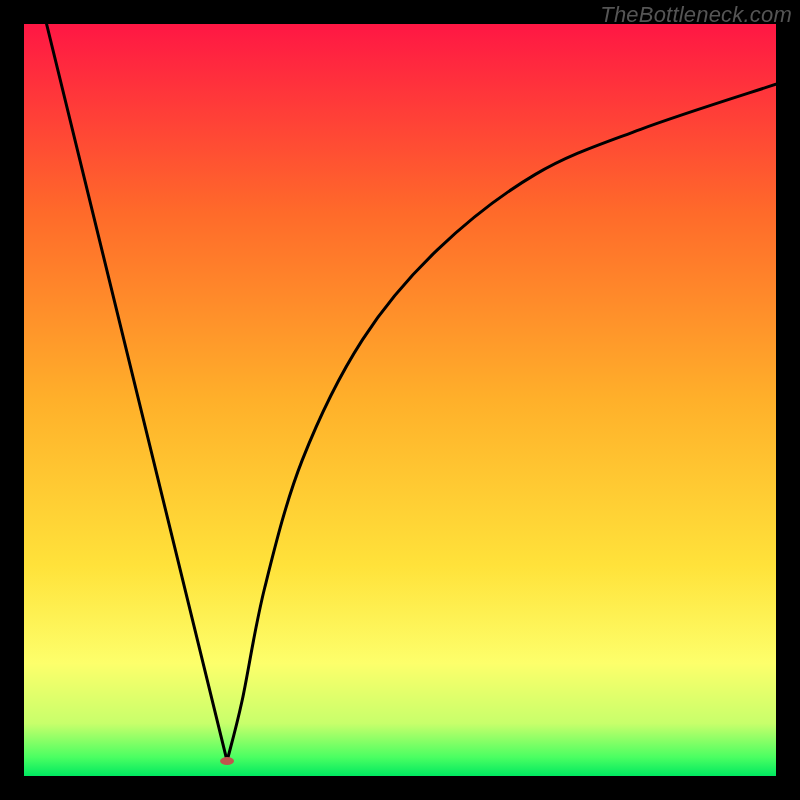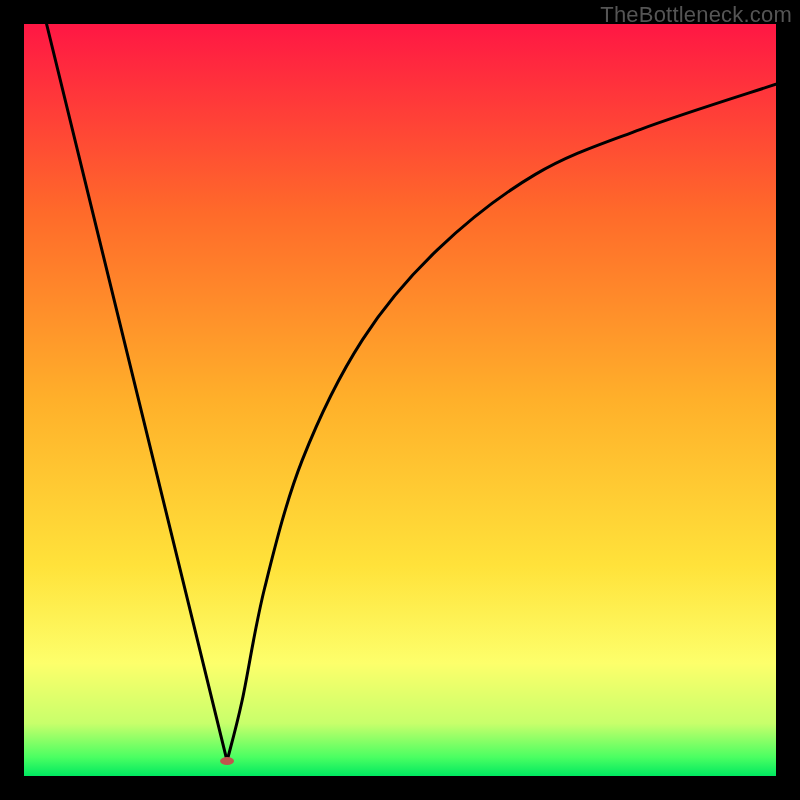--- a/index.html
+++ b/index.html
@@ -10,20 +10,21 @@
     overflow: hidden;
     background: #000;
     font-family: Arial, Helvetica, sans-serif;
   }
   .frame {
     position: absolute;
     top: 0; left: 0;
     width: 800px;
     height: 800px;
     background: #000;
+    font-style: italic;
   }
   .plot {
     position: absolute;
     top: 24px;
     left: 24px;
     width: 752px;
     height: 752px;
     overflow: hidden;
   }
   .watermark {

